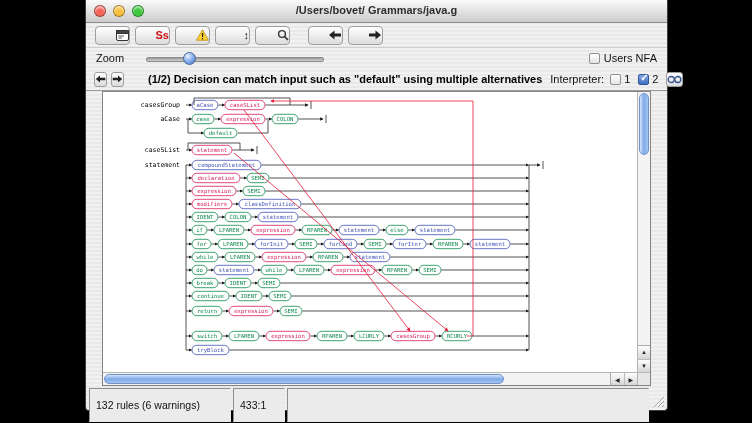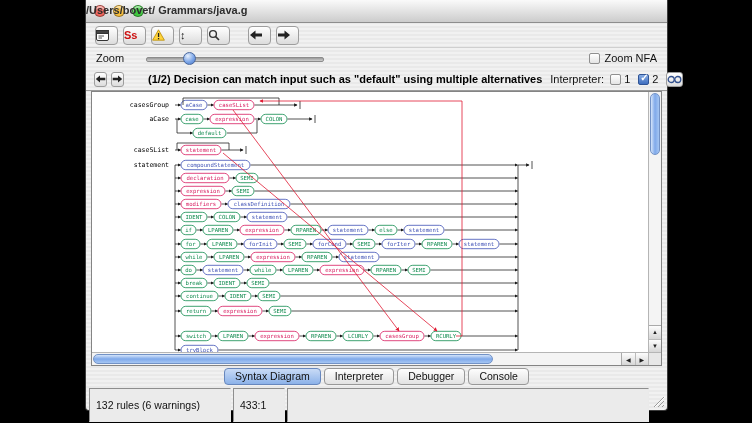--- a/index.html
+++ b/index.html
@@ -10,24 +10,24 @@
     box-shadow:0 6px 20px rgba(0,0,0,.65);}
   
   .titlebar{height:22px;flex:0 0 22px;position:relative;background:linear-gradient(#fafafa,#cccccc);
     border-bottom:1px solid #8d8d8d;border-radius:0;}
   .lights{position:absolute;left:8px;top:5px;display:flex;gap:7px;}
   .light{width:12px;height:12px;border-radius:50%;box-sizing:border-box;border:1px solid rgba(0,0,0,.35);
     box-shadow:inset 0 2px 2px rgba(255,255,255,.6);}
   .light.red{background:#f3655b;}
   .light.yellow{background:#f8bf3c;}
   .light.green{background:#3fc93f;}
-  .wtitle{position:absolute;left:0;right:0;top:4px;text-align:left;font-size:11px;font-weight:bold;color:#2e2e2e;}
+  .wtitle{position:absolute;left:0;right:0;top:4px;text-align:center;font-size:11px;font-weight:bold;color:#2e2e2e;}
   
   .toolbar{height:24px;flex:0 0 24px;display:flex;align-items:center;gap:5px;padding-left:9px;border-bottom:1px solid #cfcfcf;}
-  .tbtn{width:23px;height:19px;display:flex;align-items:center;justify-content:flex-start;
+  .tbtn{width:35px;height:19px;display:flex;align-items:center;justify-content:flex-end;
     background:linear-gradient(#ffffff,#dcdcdc);border:1px solid #9d9d9d;border-radius:4px;box-sizing:border-box;}
   .tbtn svg{display:block;}
   .ss{color:#cc1111;font-weight:bold;font-size:11px;}
   .updown{font-size:11px;color:#222;font-weight:bold;line-height:1;}
   .tspace{width:8px;}
   
   .zoomrow{height:20px;flex:0 0 20px;display:flex;align-items:center;padding:0 10px;}
   .zlabel{font-size:11px;color:#111;margin-right:22px;}
   .slider{position:relative;width:178px;height:13px;}
   .strack{position:absolute;left:0;right:0;top:5px;height:3px;background:linear-gradient(#9a9a9a,#cfcfcf);border-radius:2px;border:1px solid #8c8c8c;}
@@ -42,21 +42,21 @@
   
   .warnrow{height:22px;flex:0 0 22px;display:flex;align-items:center;padding:0 8px;border-bottom:1px solid #9a9a9a;gap:4px;}
   .navbtn{width:18px;height:15px;display:flex;align-items:center;justify-content:center;
     background:linear-gradient(#ffffff,#dcdcdc);border:1px solid #9d9d9d;border-radius:3px;box-sizing:border-box;}
   .wtext{font-size:11px;font-weight:bold;color:#000;margin-left:12px;white-space:nowrap;}
   .wspacer{flex:1;}
   .altlabel{font-size:11px;color:#111;margin-right:2px;}
   .altgroup{display:flex;align-items:center;gap:3px;margin-right:4px;}
   .altnum{font-size:11px;color:#111;}
   
-  .canvas{flex:1;margin:0 5px;position:relative;background:#fff;border:1px solid #848484;box-sizing:border-box;overflow:hidden;}
+  .canvas{flex:1;margin:0 16px;position:relative;background:#fff;border:1px solid #848484;box-sizing:border-box;overflow:hidden;}
   #diagram-svg{position:absolute;left:1px;top:1px;}
   .vscroll{position:absolute;top:0;right:0;bottom:13px;width:13px;background:#f4f4f4;border-left:1px solid #b5b5b5;box-sizing:border-box;}
   .vthumb{position:absolute;left:1px;right:1px;top:1px;height:62px;border-radius:6px;
     background:linear-gradient(90deg,#d4e4fa,#7fa9ea 50%,#a5c6f3);border:1px solid #7292c6;box-sizing:border-box;}
   .varrows{position:absolute;left:0;right:0;bottom:0;height:26px;border-top:1px solid #aaa;display:flex;flex-direction:column;}
   .sarrow{flex:1;display:flex;align-items:center;justify-content:center;font-size:6px;color:#222;
     background:linear-gradient(#fdfdfd,#d6d6d6);}
   .hscroll{position:absolute;left:0;right:13px;bottom:0;height:13px;background:#f4f4f4;border-top:1px solid #b5b5b5;box-sizing:border-box;}
   .hthumb{position:absolute;top:1px;bottom:1px;left:1px;width:400px;border-radius:6px;
     background:linear-gradient(180deg,#d4e4fa,#7fa9ea 50%,#a5c6f3);border:1px solid #7292c6;box-sizing:border-box;}
@@ -130,21 +130,21 @@
   </div>
 
   <div class="zoomrow">
     <span class="zlabel">Zoom</span>
     <div class="slider">
       <div class="strack"></div>
       <div class="sknob"></div>
     </div>
     <div class="zspacer"></div>
     <span class="cb"></span>
-    <span class="cblabel">Zoom NFA</span>
+    <span class="cblabel">Users NFA</span>
   </div>
 
   <div class="warnrow">
     <div class="navbtn">
       <svg width="11" height="8" viewBox="0 0 11 8">
         <path d="M5 0.5 L0.8 4 L5 7.5 L5 5.2 L10.3 5.2 L10.3 2.8 L5 2.8 Z" fill="#222"></path>
       </svg>
     </div>
     <div class="navbtn">
       <svg width="11" height="8" viewBox="0 0 11 8">
@@ -417,26 +417,20 @@
     <div class="hscroll">
       <div class="hthumb"></div>
       <div class="harrows">
         <div class="sarrow">◀</div>
         <div class="sarrow" style="border-left:1px solid #bbb;">▶</div>
       </div>
     </div>
     <div class="scorner"></div>
   </div>
 
-  <div class="tabsrow">
-    <div class="tab selected">Syntax Diagram</div>
-    <div class="tab">Interpreter</div>
-    <div class="tab">Debugger</div>
-    <div class="tab">Console</div>
-  </div>
 
   <div class="statusbar">
     <div class="sfield" style="min-width:142px;">132 rules (6 warnings)</div>
     <div class="sfield" style="min-width:52px;">433:1</div>
     <div class="sfield flex"></div>
     <svg class="grip" width="14" height="14" viewBox="0 0 14 14">
       <line x1="3" y1="13" x2="13" y2="3" stroke="#9a9a9a" stroke-width="1"></line>
       <line x1="7" y1="13" x2="13" y2="7" stroke="#9a9a9a" stroke-width="1"></line>
       <line x1="11" y1="13" x2="13" y2="11" stroke="#9a9a9a" stroke-width="1"></line>
       <line x1="4" y1="13" x2="14" y2="3" stroke="#ffffff" stroke-width="1"></line>

